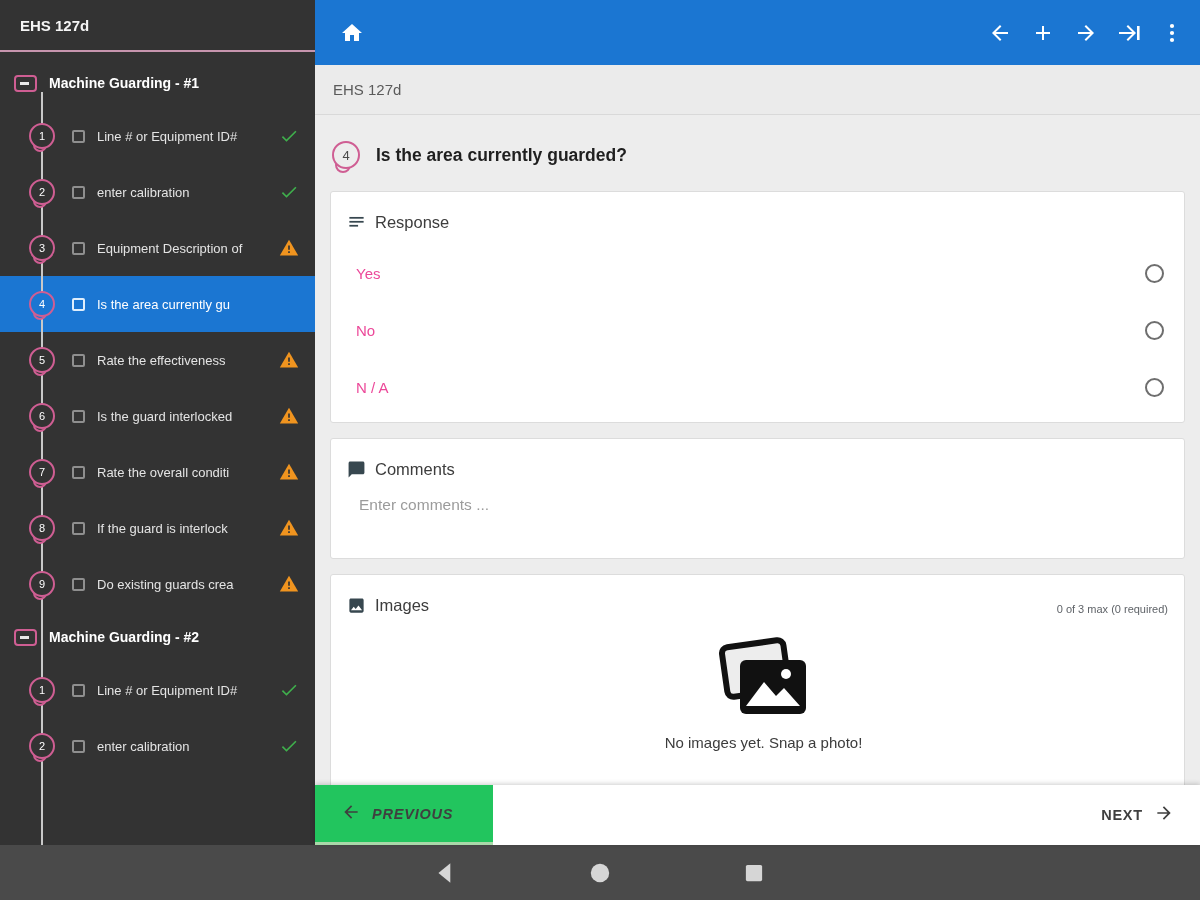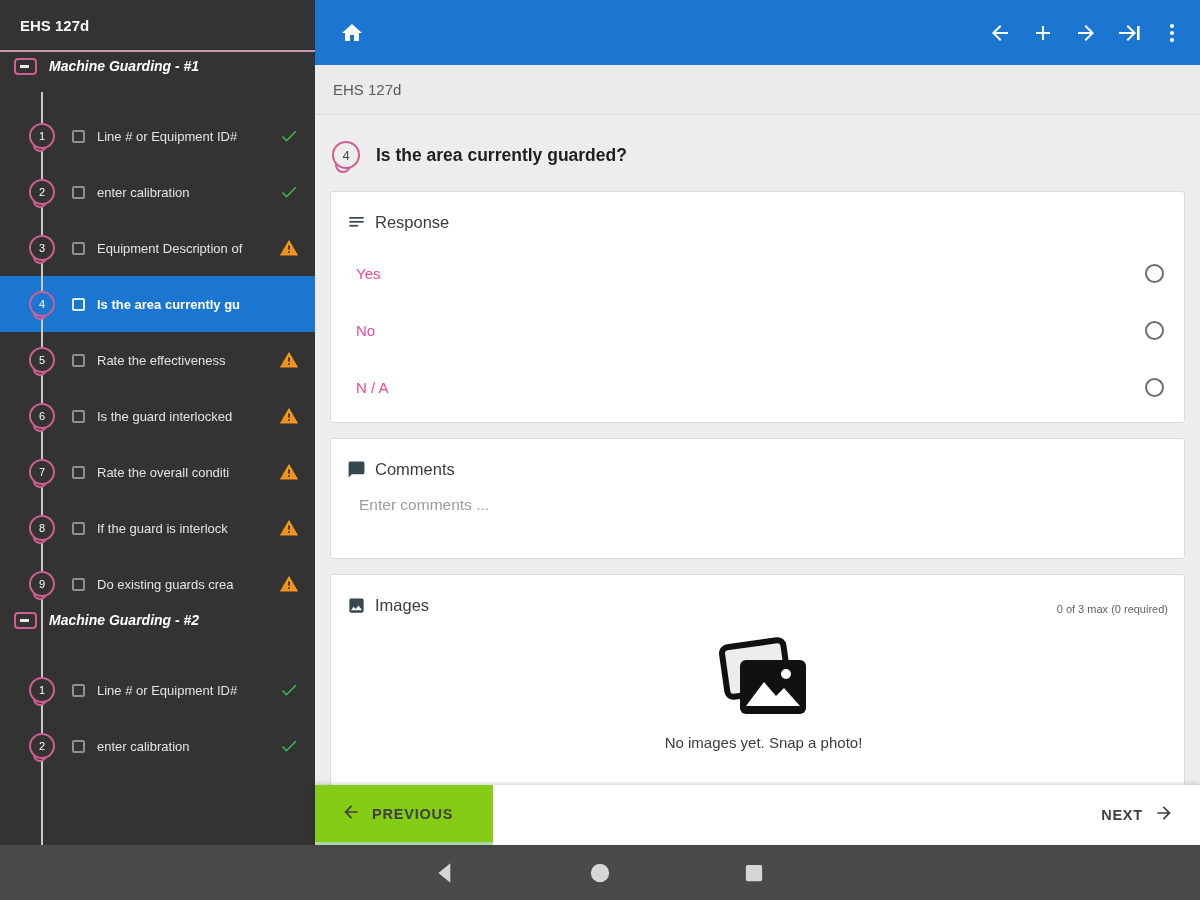--- a/index.html
+++ b/index.html
@@ -6,39 +6,39 @@
   body { font-family: "Liberation Sans", "DejaVu Sans", sans-serif; background:#000; }
   .screen { position:relative; width:1200px; height:900px; overflow:hidden; background:#ededed; }
 
   
   .sidebar { position:absolute; left:0; top:0; width:315px; height:845px; background:#333333; overflow:hidden; }
   .sb-header { height:52px; display:flex; align-items:center; padding-left:20px;
                border-bottom:2px solid #c795ae; color:#f5f5f5; font-size:15px; font-weight:bold; }
   .sb-list { position:relative; padding-top:6px; }
   .sb-list::before { content:""; position:absolute; left:41px; top:40px; height:1200px; width:2px; background:#c9c9c9; z-index:1; }
 
-  .s-section { position:relative; display:flex; height:50px;font-style:italic; }
+  .s-section { position:relative; display:flex; align-items:center; height:50px; }
   .sec-icon { position:relative; z-index:2; margin-left:14px; width:23px; height:17px;
               border:2px solid #cf5e93; border-radius:4px; background:#333333; }
   .sec-icon .dash { position:absolute; left:4px; top:5px; width:9px; height:3px; background:#e8e8e8; }
   .sec-label { margin-left:12px; color:#ffffff; font-size:14px; font-weight:bold; white-space:nowrap; overflow:hidden; }
 
   .s-item { position:relative; display:flex; align-items:center; height:56px; }
   .s-item.sel { background:#1b76d2; }
   .badge { position:relative; z-index:2; width:26px; height:26px; margin-left:29px; flex:0 0 auto; }
   .badge-sub { position:absolute; left:4px; top:15px; width:14px; height:14px; border-radius:50%;
                border:2px solid #cf5e93; background:#333333; }
   .badge-num { position:absolute; left:0; top:0; width:26px; height:26px; border-radius:50%;
                border:2px solid #cf5e93; background:#333333; color:#fff; font-size:11px;
                display:flex; align-items:center; justify-content:center; }
   .s-item.sel .badge-sub, .s-item.sel .badge-num { background:#1b76d2; }
   .sq-icon { width:13px; height:13px; border:2px solid #8f8f8f; border-radius:2px; margin-left:17px; flex:0 0 auto; }
   .s-item.sel .sq-icon { border-color:#dfeefc; }
   .s-label { margin-left:12px; color:#e4e4e4; font-size:13px; white-space:nowrap; overflow:hidden; flex:1; }
-  .s-item.sel .s-label { color:#ffffff; font-weight:bold; }
+  .s-item.sel .s-label { color:#ffffff; font-weight:normal; }
   .status { margin-right:16px; margin-left:6px; width:20px; height:20px; flex:0 0 auto; }
 
   
   .main { position:absolute; left:315px; top:0; width:885px; height:845px; display:flex; flex-direction:column; background:#ededed; }
 
   .appbar { height:65px; background:#1b76d2; display:flex; align-items:center; padding:0 16px 0 25px; flex:0 0 auto; }
   .appbar .grow { flex:1; }
   .icon-btn { width:24px; height:24px; margin-left:19px; cursor:pointer; }
   .icon-btn.first { margin-left:0; }
 
@@ -70,21 +70,21 @@
   .comments-body { padding:4px 16px 44px 28px; font-size:15.5px; color:#9b9b9b; }
 
   .card-images { height:300px; }
   .img-empty { display:flex; flex-direction:column; align-items:center;padding-left:12px; }
   .img-empty svg { margin-top:8px; }
   .img-empty-text { margin-top:8px; font-size:15px; color:#3c3c3c; }
 
   .footer { height:60px; background:#ffffff; box-shadow:0 -1px 5px rgba(0,0,0,.2); display:flex;
             align-items:center; flex:0 0 auto; position:relative; z-index:3; }
   .prev-btn { height:100%; width:178px; display:flex; align-items:center; padding-left:26px; gap:11px;
-              background:#84cc16; border-bottom:3px solid #a9d8a9; cursor:pointer; }
+              background:#22c55e; border-bottom:3px solid #a9d8a9; cursor:pointer;font-style:italic; }
   .next-btn { margin-left:auto; height:100%; display:flex; align-items:center; gap:11px; padding:0 26px; cursor:pointer; }
   .nav-label { font-size:14.5px; font-weight:bold; color:#3f3f3f; letter-spacing:.8px; }
 
   
   .android-bar { position:absolute; left:0; top:845px; width:1200px; height:55px; background:#4a4a4a;
                  display:flex; align-items:center; justify-content:center; gap:128px; }
   .android-bar .a-icon { width:26px; height:26px; cursor:pointer; }
 </style>
 </head>
 <body>

